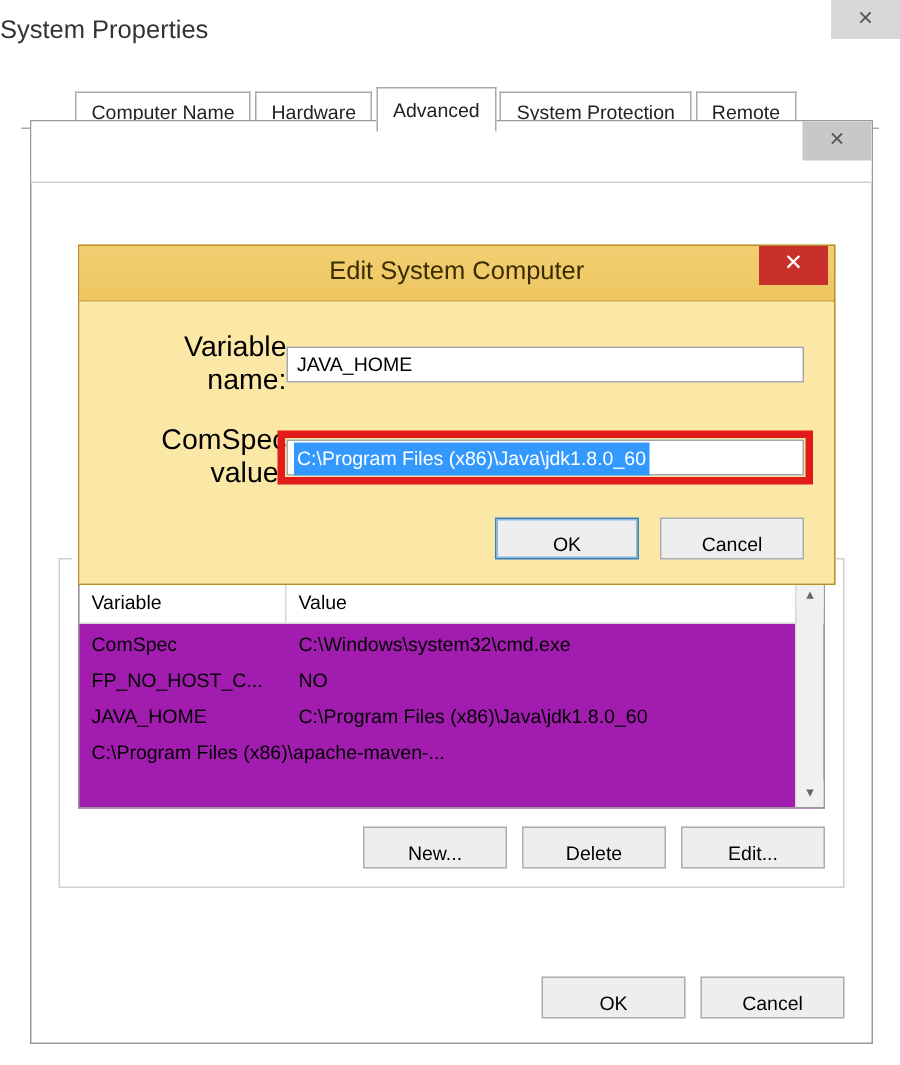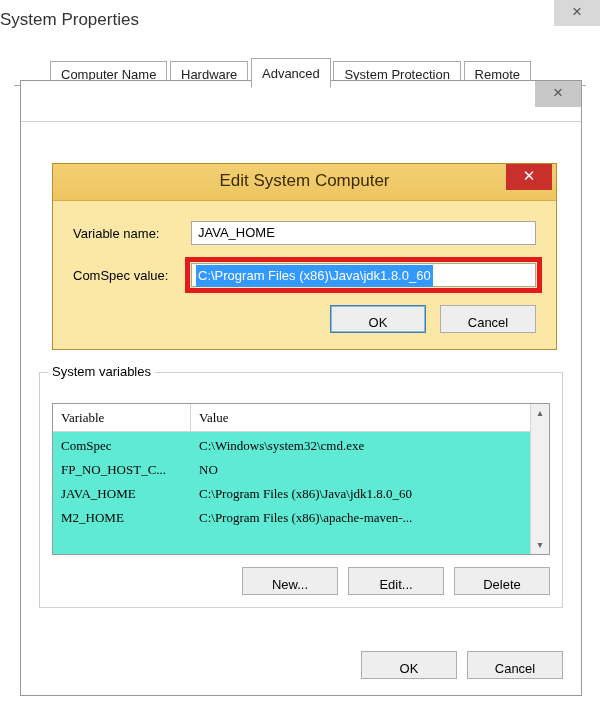--- a/index.html
+++ b/index.html
@@ -133,26 +133,25 @@
   .groupbox-label {
     position: absolute;
     top: -9px;
     left: 8px;
     background: #fff;
     padding: 0 4px;
     font-size: 13px;
   }
   .listview {
     border: 1px solid #9a9a9a;
-    background: #5eead4;
+    background: #a21caf;
     height: 150px;
     position: relative;
     font-size: 13px;
-    margin-top: 20px;
-    font-family: Liberation Serif, serif;
+    margin-top: 4px;
   }
   .lv-headers {
     display: flex;
     height: 28px;
     background: #fff;
   }
   .lv-head {
     border-right: 1px solid #d6d6d6;
     border-bottom: 1px solid #d6d6d6;
     padding: 6px 8px 0 8px;
@@ -259,21 +258,22 @@
     background: #fbe8a6;
     padding: 20px 20px 16px 20px;
   }
   .formrow {
     display: flex;
     align-items: center;
     margin-bottom: 18px;
   }
   .formlabel {
     width: 118px;
-    font-size: 13px;
+    font-size: 19px;
+    text-align: right;
   }
   .textinput {
     flex: 1;
     height: 24px;
     border: 1px solid #a7a7a7;
     background: #fff;
     padding: 0 6px;
     font-family: inherit;
     font-size: 13px;
     line-height: 24px;
@@ -356,35 +356,34 @@
             </div>
             <div class="lv-row">
               <div class="lv-cell var">FP_NO_HOST_C...</div>
               <div class="lv-cell val">NO</div>
             </div>
             <div class="lv-row">
               <div class="lv-cell var">JAVA_HOME</div>
               <div class="lv-cell val">C:\Program Files (x86)\Java\jdk1.8.0_60</div>
             </div>
             <div class="lv-row">
-              <div class="lv-cell var">M2_HOME</div>
               <div class="lv-cell val">C:\Program Files (x86)\apache-maven-...</div>
             </div>
           </div>
           <div class="scrollbar">
             <div class="sb-btn">▴</div>
             <div style="flex:1"></div>
             <div class="sb-btn" style="position:absolute;bottom:0;left:0;right:0">▾</div>
           </div>
         </div>
 
         <div class="btnrow">
           <div class="winbtn">New...</div>
+          <div class="winbtn">Delete</div>
           <div class="winbtn">Edit...</div>
-          <div class="winbtn">Delete</div>
         </div>
       </div>
     </div>
 
     <div class="footer-btns">
       <div class="winbtn">OK</div>
       <div class="winbtn">Cancel</div>
     </div>
   </div>
 

